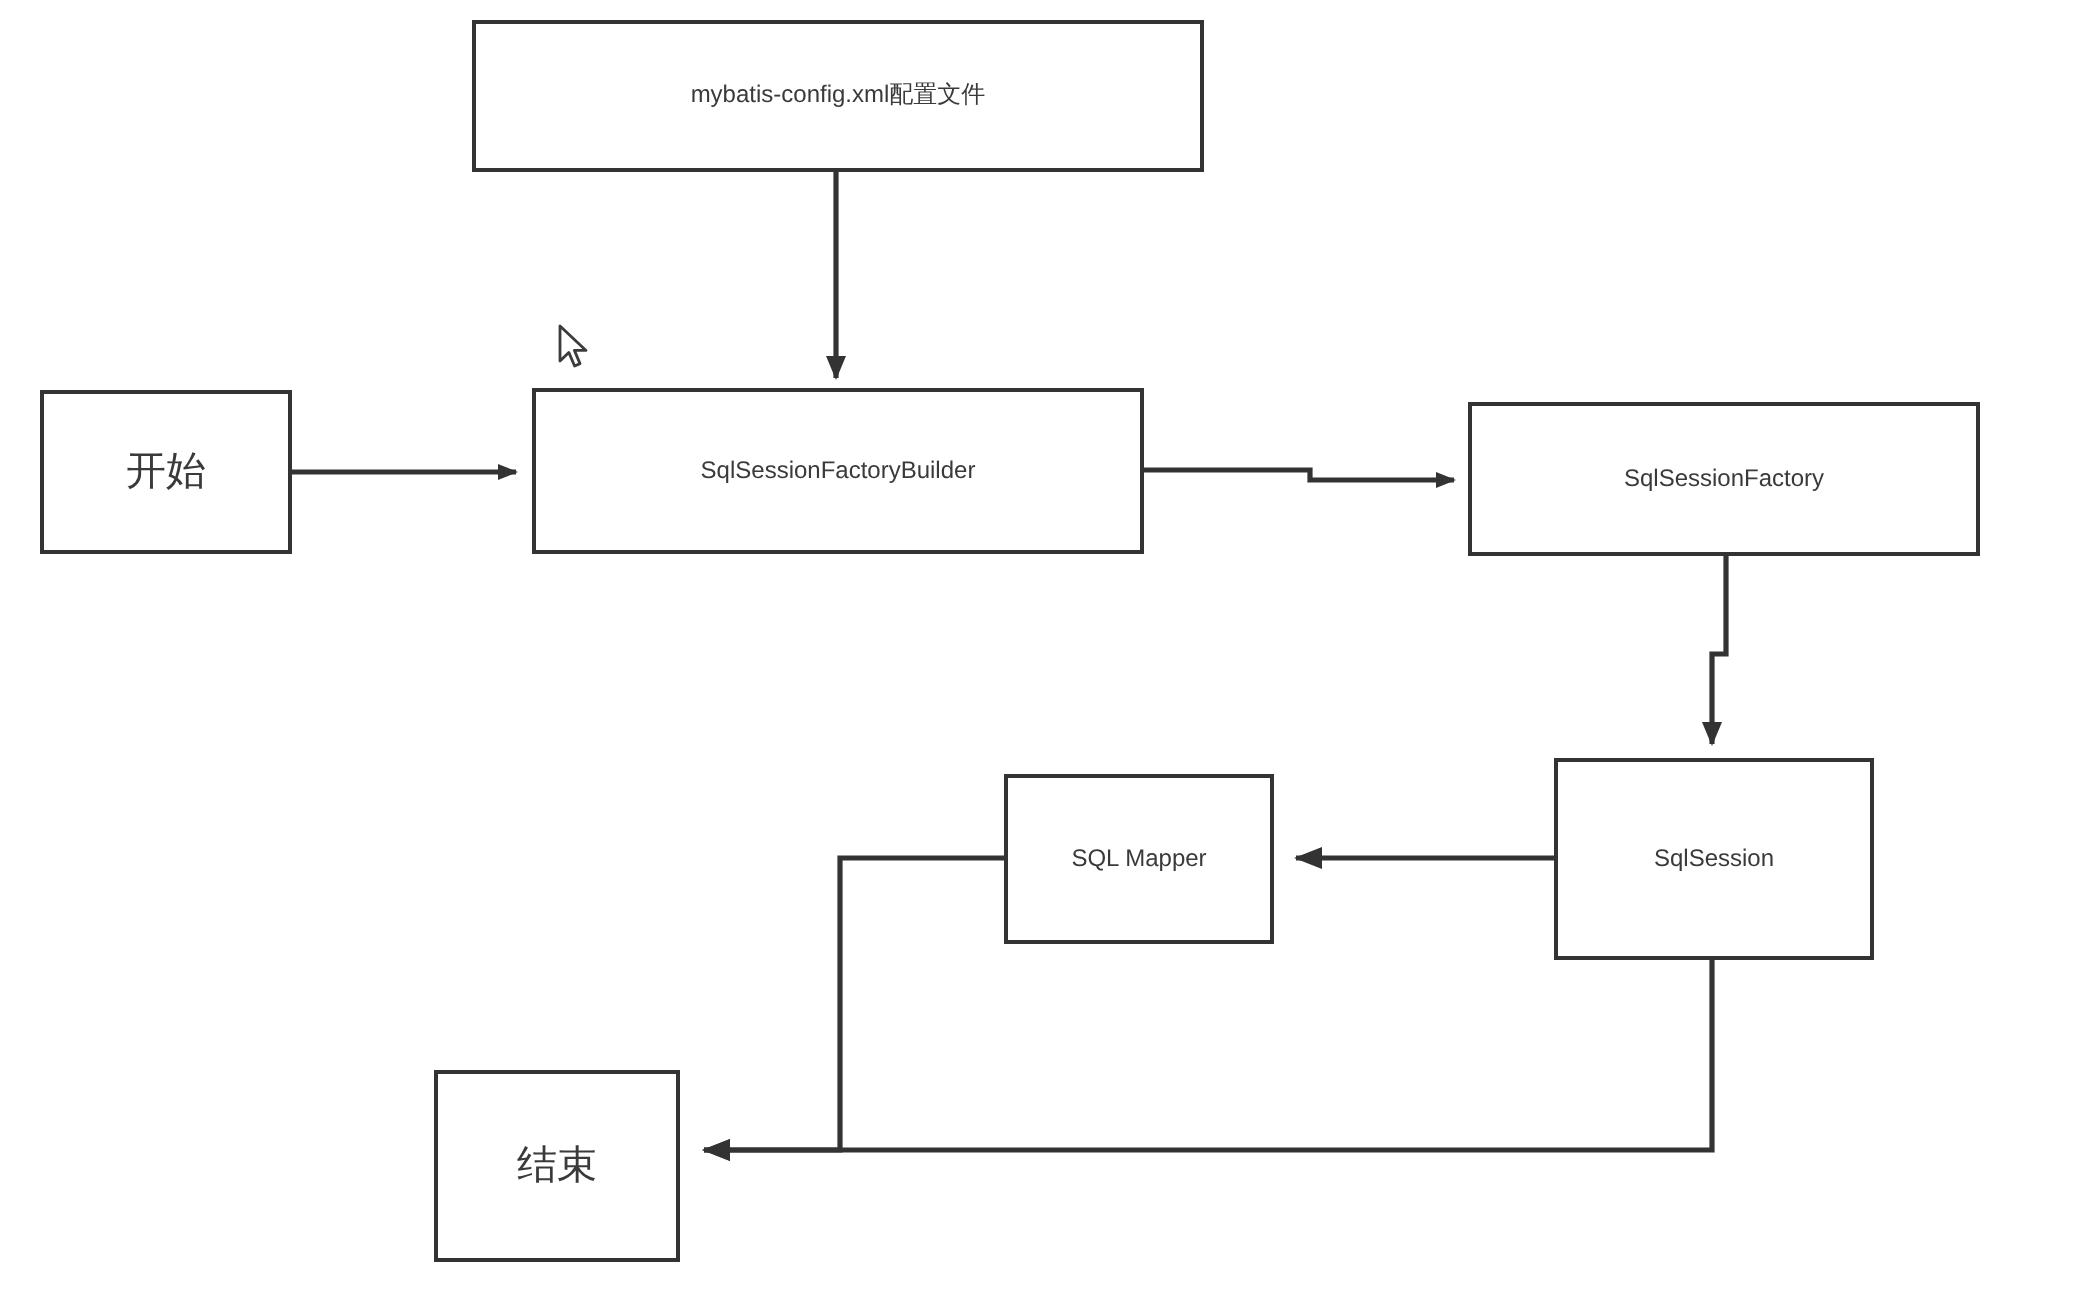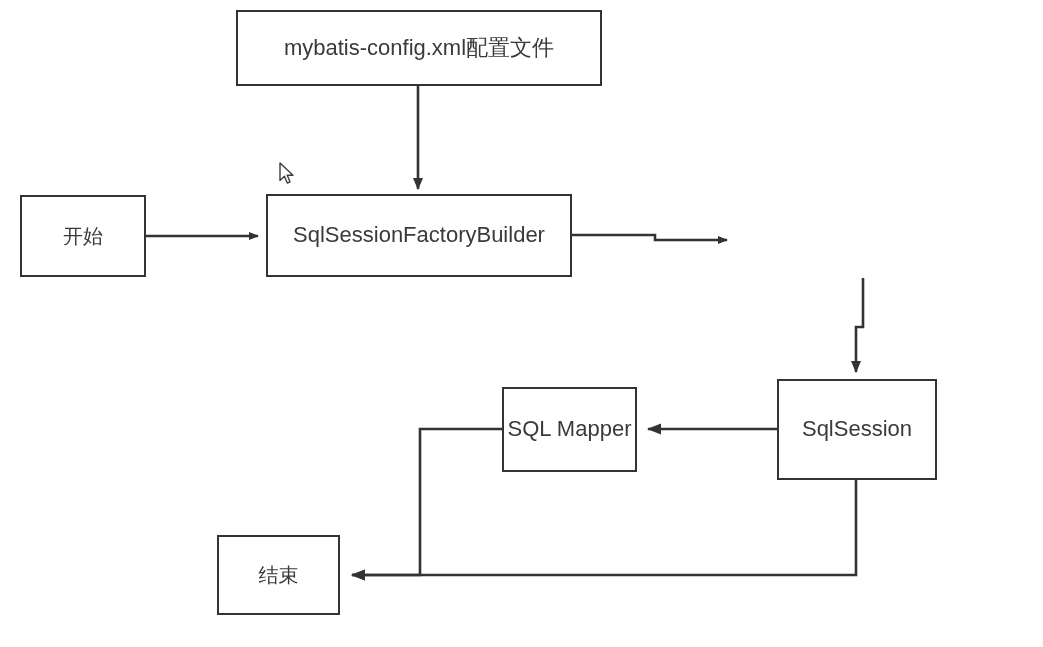--- a/index.html
+++ b/index.html
@@ -25,21 +25,21 @@
     justify-content: center;
     text-align: center;
     color: #3a3a3a;
     line-height: 1.3;
   }
   .node-label {
     display: block;
     padding: 0 6px;
     white-space: nowrap;
   }
-  .lat { font-size: 22px; }
+  .lat { font-size: 12px; }
   .cjk { font-size: 20px; }
   svg.edges {
     position: absolute;
     left: 0;
     top: 0;
     width: 1043px;
     height: 647px;
     pointer-events: none;
   }
   .cursor {
@@ -99,30 +99,33 @@
   </div>
 
   <div class="node" style="left:20px; top:195px; width:126px; height:82px;">
     <span class="node-label cjk">开始</span>
   </div>
 
   <div class="node" style="left:266px; top:194px; width:306px; height:83px;justify-content:center;">
     <span class="node-label lat">SqlSessionFactoryBuilder</span>
   </div>
 
+  <div class="node" style="left:734px; top:201px; width:256px; height:77px;">
+    <span class="node-label lat">SqlSessionFactory</span>
+  </div>
 
   <div class="node" style="left:777px; top:379px; width:160px; height:101px;">
     <span class="node-label lat">SqlSession</span>
   </div>
 
   <div class="node" style="left:502px; top:387px; width:135px; height:85px;align-items:center;">
     <span class="node-label lat">SQL Mapper</span>
   </div>
 
-  <div class="node" style="left:217px; top:535px; width:123px; height:80px;">
+  <div class="node" style="left:217px; top:535px; width:123px; height:96px;">
     <span class="node-label cjk">结束</span>
   </div>
 
   <svg class="cursor" style="left:279px; top:162px;" width="18" height="24" viewBox="0 0 18 24" xmlns="http://www.w3.org/2000/svg">
     <path d="M1,1 L1,18.5 L5.4,14.2 L8.3,21 L11,19.8 L8.2,13.2 L14,13.2 Z" fill="#ffffff" stroke="#3c3c3c" stroke-width="1.4" stroke-linejoin="round"></path>
   </svg>
 
 </div>
 
 </body></html>

